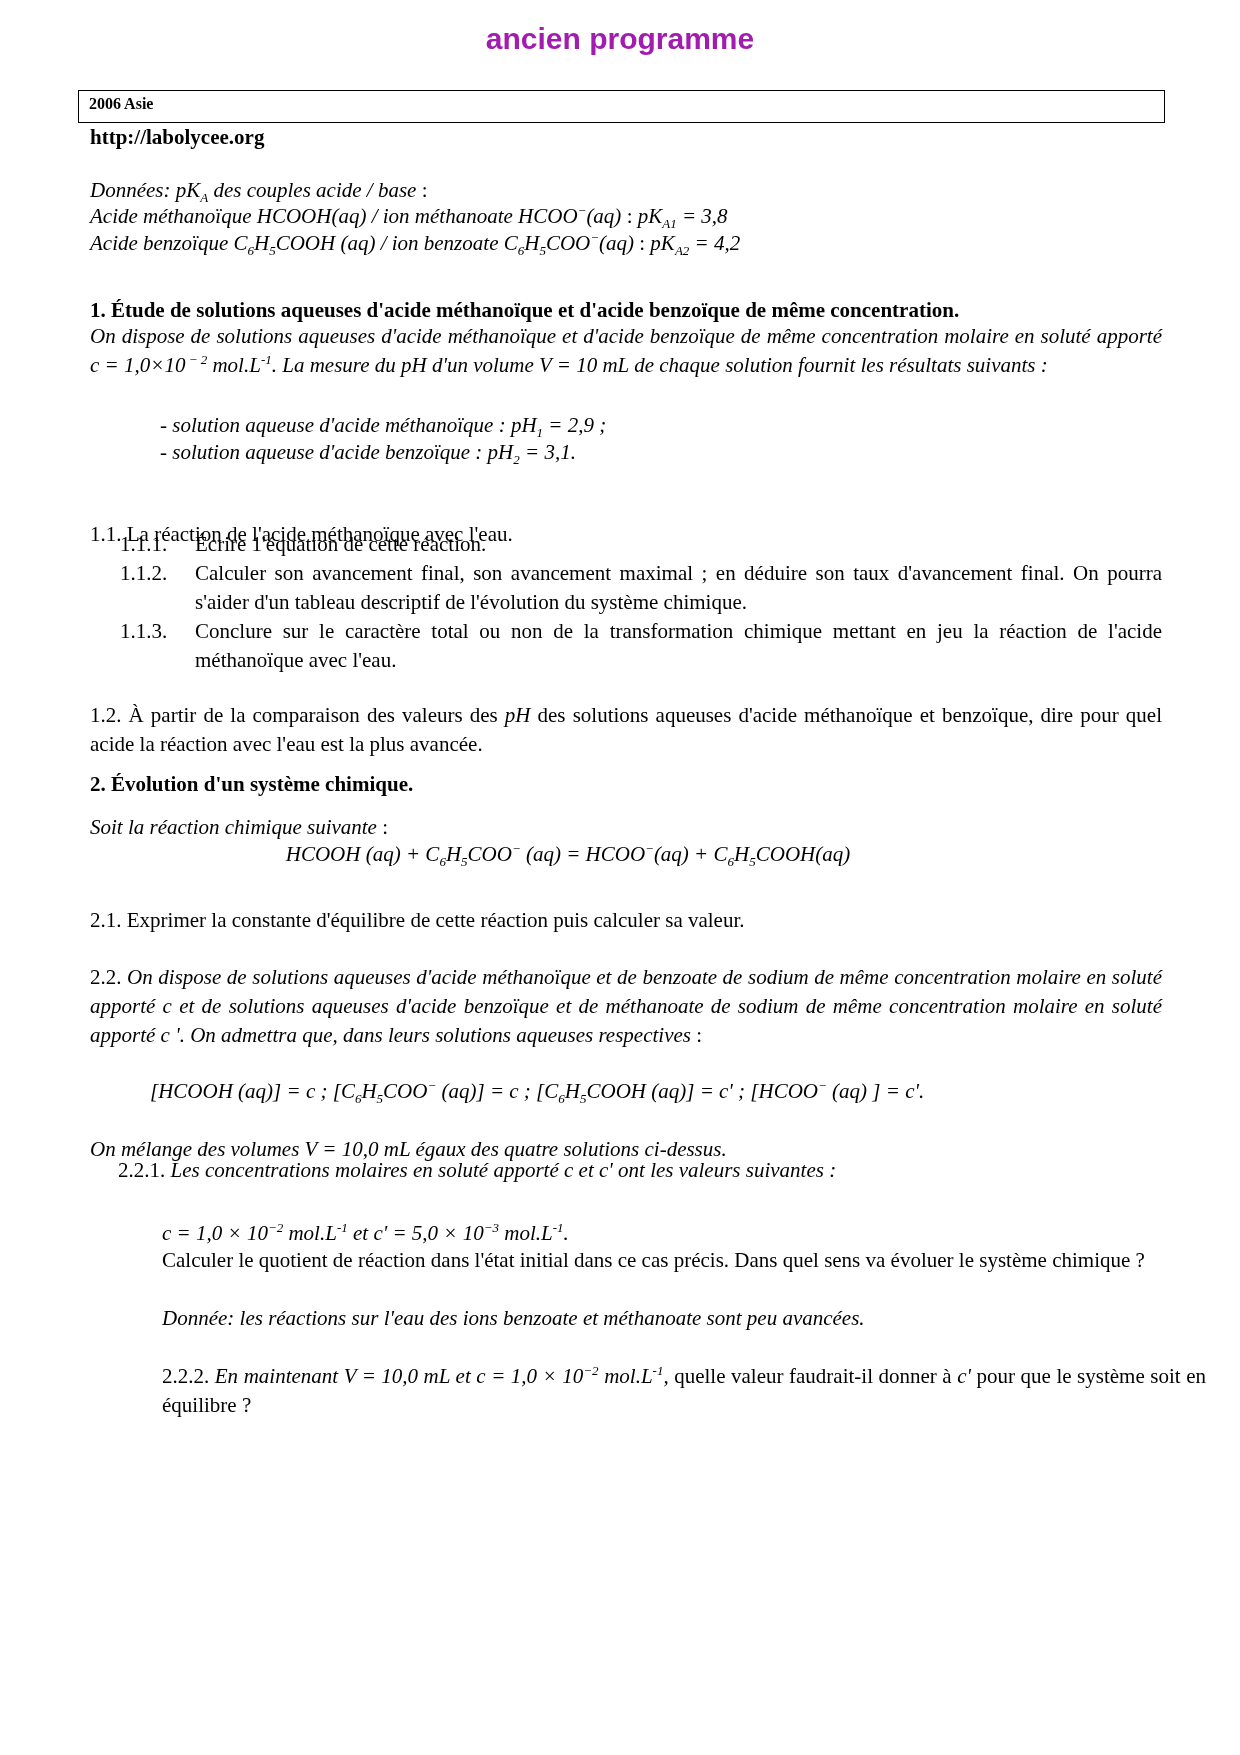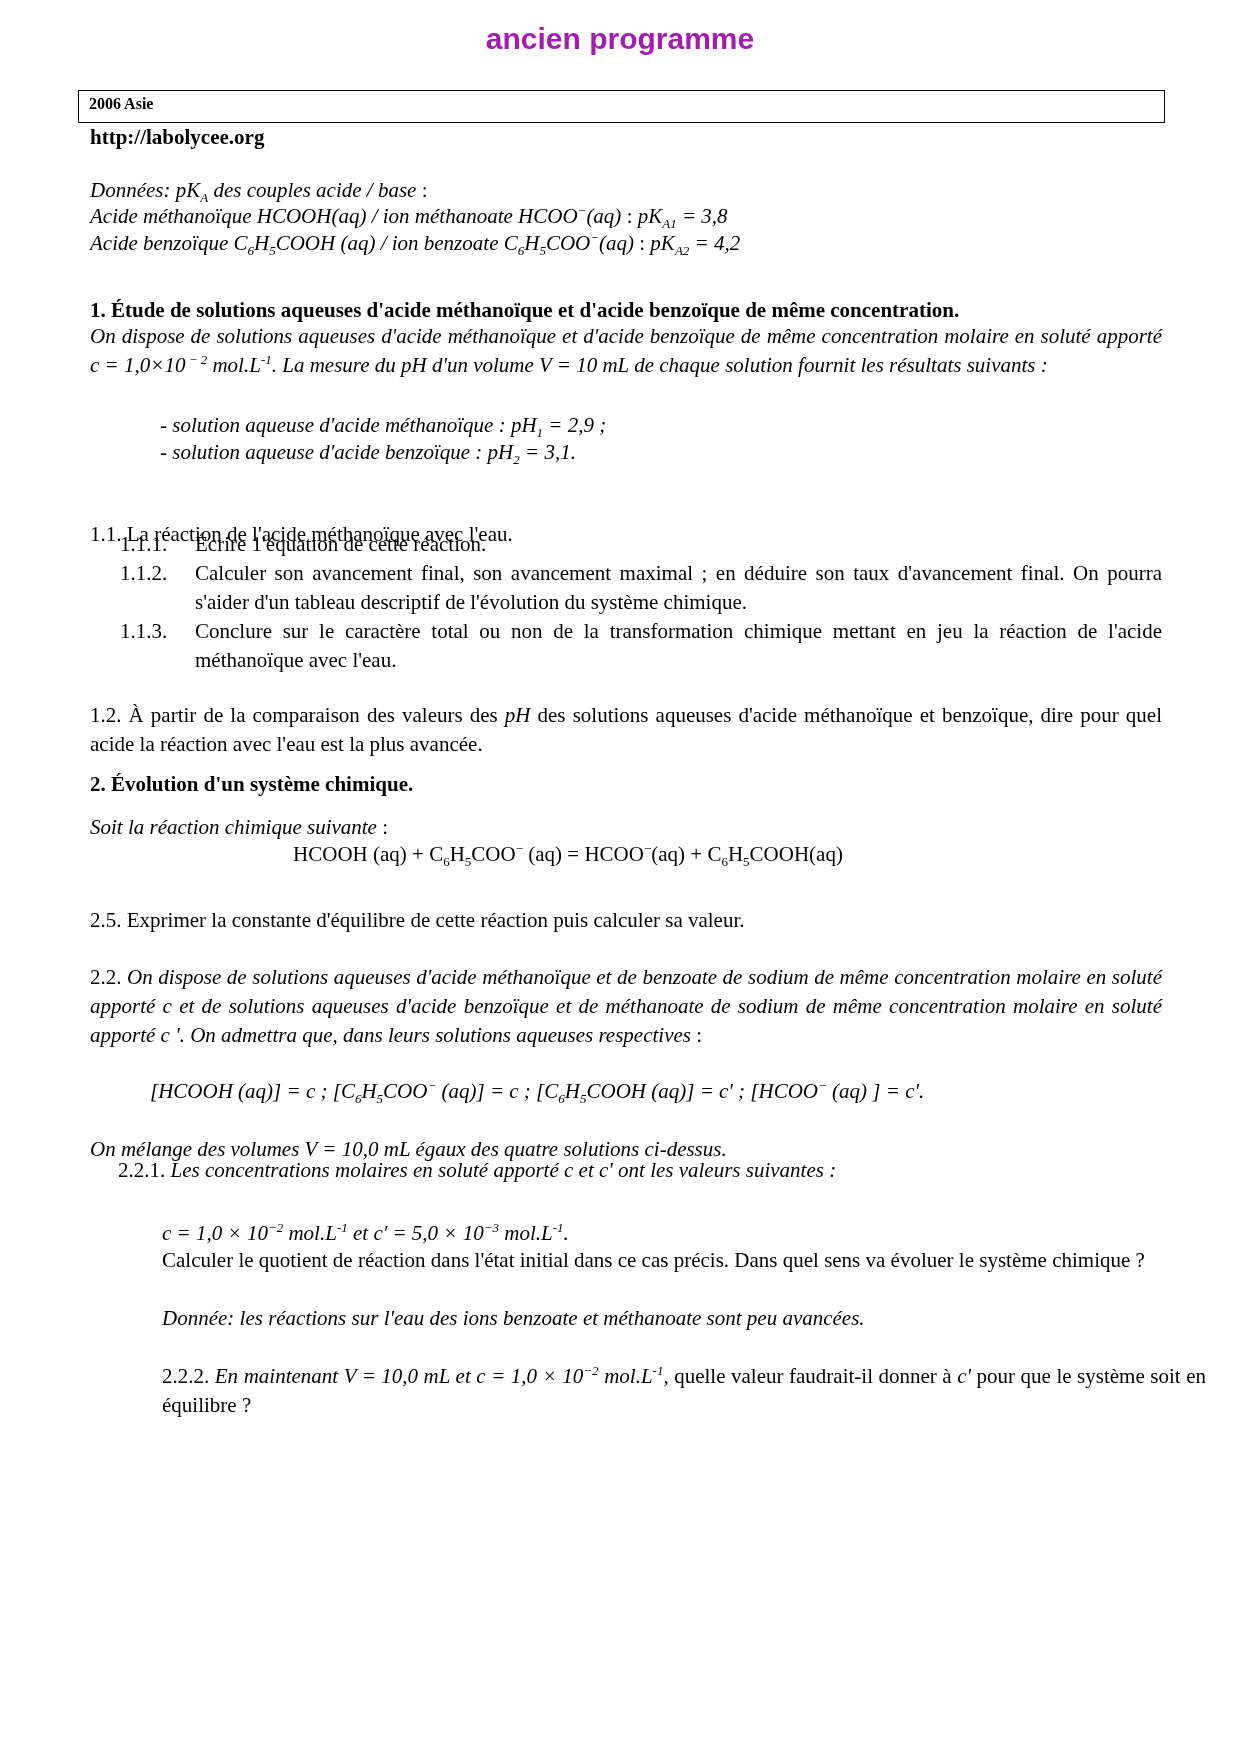--- a/index.html
+++ b/index.html
@@ -13,21 +13,21 @@
   .hdr .yr { position: absolute; left: 10px; top: 4px; }
   .hdr .tt { position: absolute; left: 230px; top: 4px; white-space: pre; }
   .line { position: absolute; left: 90px; white-space: nowrap; line-height: 28px; }
   .b { font-weight: bold; }
   .i { font-style: italic; }
   .just { position: absolute; left: 90px; width: 1072px; text-align: justify; line-height: 29px; }
   sub, sup { font-size: 13px; line-height: 0; }
   .hang { position: absolute; left: 120px; width: 1042px; line-height: 29px; text-align: justify; }
   .hang .lab { position: absolute; left: 0; top: 0; }
   .hang .txt { margin-left: 75px; }
-  .eq { position: absolute; left: 0; width: 1136px; text-align: center; line-height: 28px; }
+  .eq { position: absolute; left: 0; width: 1136px; text-align: center; font-style: italic; line-height: 28px; }
 </style>
 </head>
 <body>
 
 <div class="wm" data-name="watermark">ancien programme</div>
 
 <div class="hdr" data-name="exercise-header-box">
   <span class="yr" data-name="exam-year-location">2006 Asie</span>
 </div>
 <div class="line b" style="top:123px;" data-name="source-link">http://labolycee.org</div>
@@ -54,21 +54,21 @@
   <span class="lab">1.1.3.</span>
   <div class="txt">Conclure sur le caractère total ou non de la transformation chimique mettant en jeu la réaction de l'acide méthanoïque avec l'eau.</div>
 </div>
 
 <div class="just" style="top:701px;" data-name="question-1-2"><span>1.2. À partir de la comparaison des valeurs des </span><span class="i">pH</span><span> des solutions aqueuses d'acide méthanoïque et benzoïque, dire pour quel acide la réaction avec l'eau est la plus avancée.</span></div>
 
 <div class="line b" style="top:770px;" data-name="part2-heading">2. Évolution d'un système chimique.</div>
 <div class="line i" style="top:813px;" data-name="part2-intro"><span>Soit la réaction chimique suivante</span><span style="font-style:normal"> :</span></div>
 <div class="eq" style="top:840px;" data-name="reaction-equation"><span>HCOOH (aq) + C</span><sub>6</sub><span>H</span><sub>5</sub><span>COO</span><sup>−</sup><span> (aq) = HCOO</span><sup>−</sup><span>(aq)  + C</span><sub>6</sub><span>H</span><sub>5</sub><span>COOH(aq)</span></div>
 
-<div class="line" style="top:906px;" data-name="question-2-1">2.5. Exprimer la constante d'équilibre de cette réaction puis calculer sa valeur.</div>
+<div class="line" style="top:906px;" data-name="question-2-1">2.1. Exprimer la constante d'équilibre de cette réaction puis calculer sa valeur.</div>
 
 <div class="just" style="top:963px;" data-name="question-2-2"><span>2.2. </span><span class="i">On dispose de solutions aqueuses d'acide méthanoïque et de benzoate de sodium de même concentration molaire en soluté apporté c et de solutions aqueuses d'acide benzoïque et de méthanoate de sodium de même concentration molaire en soluté apporté c '. On admettra que, dans leurs solutions aqueuses respectives</span><span> :</span></div>
 <div class="line i" style="left:150px; top:1077px;" data-name="concentration-assumptions"><span>[HCOOH (aq)] = c ; [C</span><sub>6</sub><span>H</span><sub>5</sub><span>COO</span><sup>−</sup><span> (aq)] = c ;  [C</span><sub>6</sub><span>H</span><sub>5</sub><span>COOH (aq)] = c' ; [HCOO</span><sup>−</sup><span> (aq)  ] = c'.</span></div>
 
 <div class="line i" style="top:1135px;" data-name="mixing-statement">On mélange des volumes V = 10,0 mL égaux des quatre solutions ci-dessus.</div>
 
 <div class="line" style="left:118px; top:1156px;" data-name="question-2-2-1"><span>2.2.1. </span><span class="i">Les concentrations molaires en soluté apporté c et c' ont les valeurs suivantes :</span></div>
 <div class="line i" style="left:162px; top:1219px;" data-name="concentration-values"><span>c = 1,0 × 10</span><sup>−2</sup><span> mol.L</span><sup>-1</sup><span> et c' = 5,0 × 10</span><sup>−3</sup><span> mol.L</span><sup>-1</sup><span>.</span></div>
 <div class="just" style="left:162px; width:1000px; top:1246px;" data-name="question-2-2-1-ask">Calculer le quotient de réaction dans l'état initial dans ce cas précis. Dans quel sens va évoluer le système chimique ?</div>
 <div class="line i" style="left:162px; top:1304px;" data-name="question-2-2-1-note">Donnée: les réactions sur l'eau des ions benzoate et méthanoate sont peu avancées.</div>

